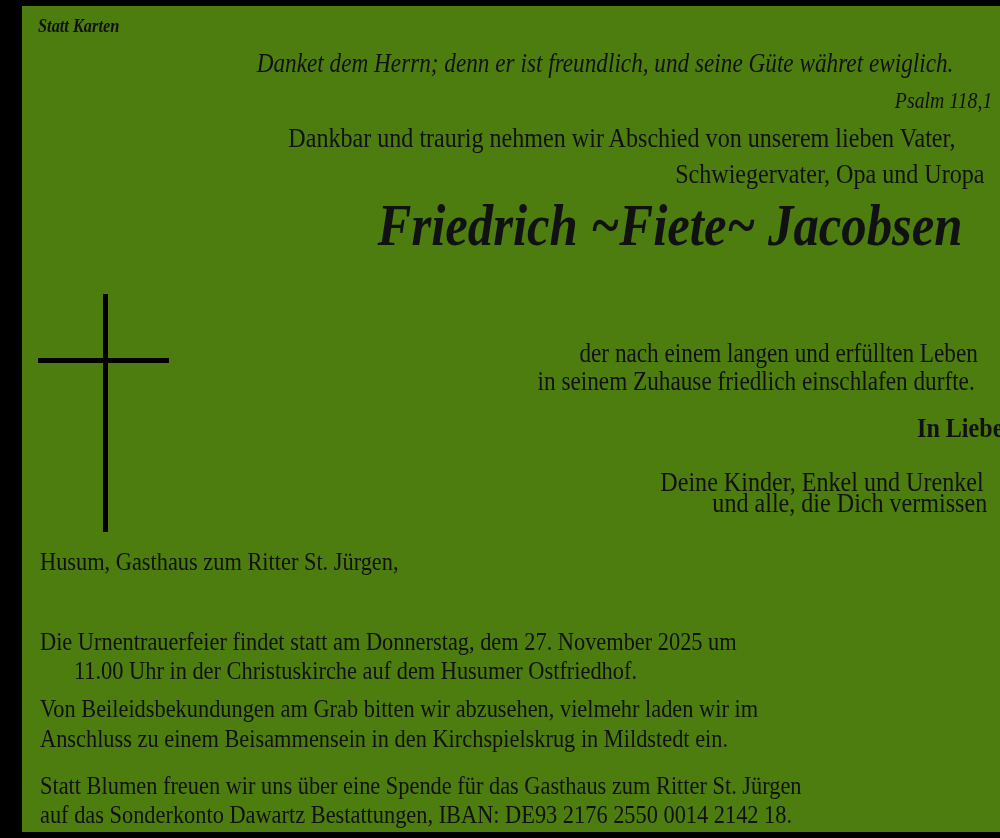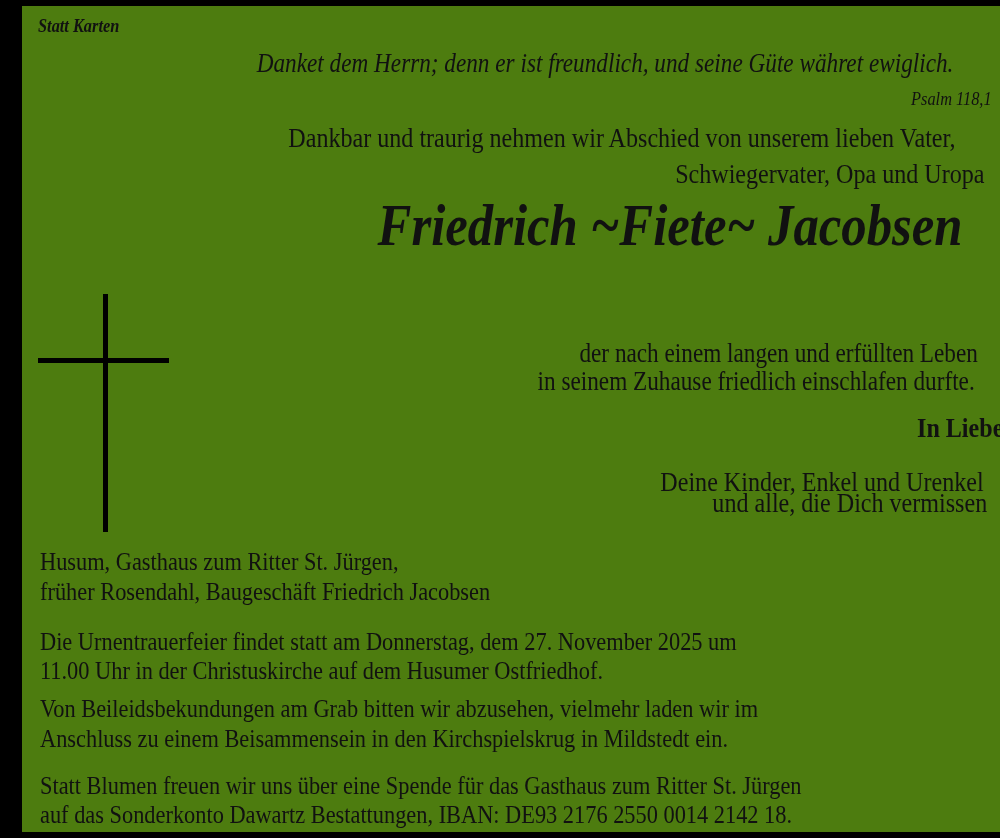--- a/index.html
+++ b/index.html
@@ -10,40 +10,40 @@
     font-family: "Liberation Serif", serif; color: #111;
   }
   .line { position: absolute; white-space: nowrap; line-height: 1; }
   .center { left: 0; width: 988px; text-align: right; }
   .sx { display: inline-block; transform: scaleX(0.86); transform-origin: center; }
   .sxl { display: inline-block; transform: scaleX(0.86); transform-origin: left; }
   .sxr { display: inline-block; transform: scaleX(0.86); transform-origin: right; }
 
   .statt-karten { left: 16px; top: 10px; font-size: 19px; font-weight: bold; font-style: italic; }
   .psalm-quote { top: 44px; font-size: 27px; font-style: italic; }
-  .psalm-ref { right: 18px; top: 83px; font-size: 19px; font-style: italic; text-align: right; }
+  .psalm-ref { right: 18px; top: 83px; font-size: 23px; font-style: italic; text-align: right; }
   .intro1 { top: 118px; font-size: 28px; }
   .intro2 { top: 154px; font-size: 28px; }
   .name { top: 190px; font-size: 59px; font-weight: bold; font-style: italic; }
   .dates { top: 278px; font-size: 27px; }
   .dates .gap { display: inline-block; width: 50px; }
   .desc1 { top: 334px; font-size: 27px; }
   .desc2 { top: 362px; font-size: 27px; }
   .liebe { top: 408px; font-size: 28px; font-weight: bold; }
   .family1 { top: 446px; font-size: 28px; margin-top: 16px; }
   .family2 { top: 483px; font-size: 28px; }
 
   .cross-v { position: absolute; left: 81px; top: 288px; width: 5px; height: 238px; background: #000; }
   .cross-h { position: absolute; left: 16px; top: 352px; width: 131px; height: 5px; background: #000; }
 
   .para { left: 18px; font-size: 26px; }
   .addr1 { top: 543px; }
   .addr2 { top: 573px; }
   .fun1 { top: 623px; }
-  .fun2 { top: 652px; }
+  .fun2 { top: 652px; margin-left: 34px; }
   .cond1 { top: 690px; }
   .cond2 { top: 720px; }
   .don1 { top: 767px; }
   .don2 { top: 796px; }
 </style>
 </head>
 <body>
 
 <div class="card">
   <div class="line statt-karten"><span class="sxl">Statt Karten</span></div>
@@ -61,21 +61,20 @@
   <div class="cross-h"></div>
 
   <div class="line center desc1"><span class="sx">der nach einem langen und erfüllten Leben</span></div>
   <div class="line center desc2"><span class="sx">in seinem Zuhause friedlich einschlafen durfte.</span></div>
 
   <div class="line center liebe"><span class="sx">In Liebe</span></div>
   <div class="line center family1"><span class="sx">Deine Kinder, Enkel und Urenkel</span></div>
   <div class="line center family2"><span class="sx">und alle, die Dich vermissen</span></div>
 
   <div class="line para addr1"><span class="sxl">Husum, Gasthaus zum Ritter St. Jürgen,</span></div>
-  <div class="line para addr2"><span class="sxl">früher Rosendahl, Baugeschäft Friedrich Jacobsen</span></div>
 
   <div class="line para fun1"><span class="sxl">Die Urnentrauerfeier findet statt am Donnerstag, dem 27. November 2025 um</span></div>
   <div class="line para fun2"><span class="sxl">11.00 Uhr in der Christuskirche auf dem Husumer Ostfriedhof.</span></div>
 
   <div class="line para cond2"><span class="sxl">Anschluss zu einem Beisammensein in den Kirchspielskrug in Mildstedt ein.</span></div>
   <div class="line para cond1"><span class="sxl">Von Beileidsbekundungen am Grab bitten wir abzusehen, vielmehr laden wir im</span></div>
 
   <div class="line para don1"><span class="sxl">Statt Blumen freuen wir uns über eine Spende für das Gasthaus zum Ritter St. Jürgen</span></div>
   <div class="line para don2"><span class="sxl">auf das Sonderkonto Dawartz Bestattungen, IBAN: DE93 2176 2550 0014 2142 18.</span></div>
 </div>

